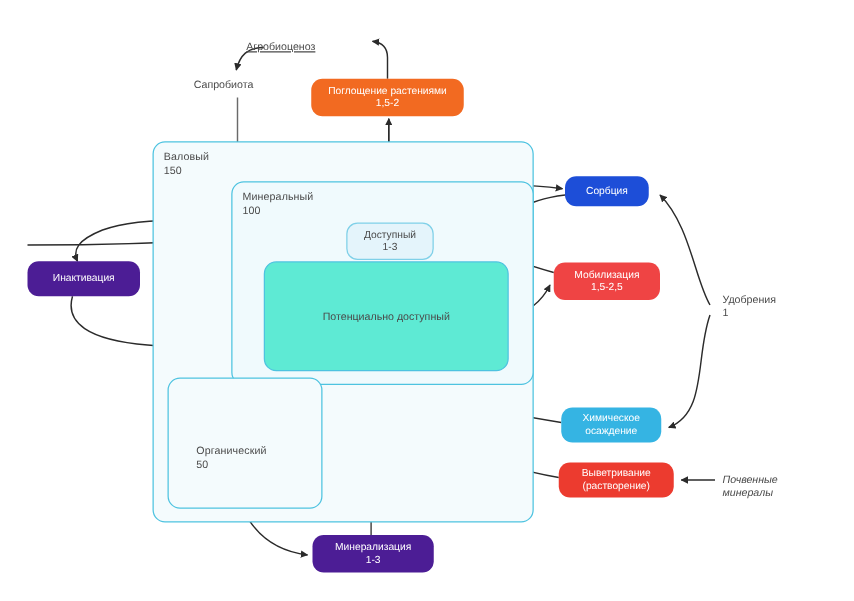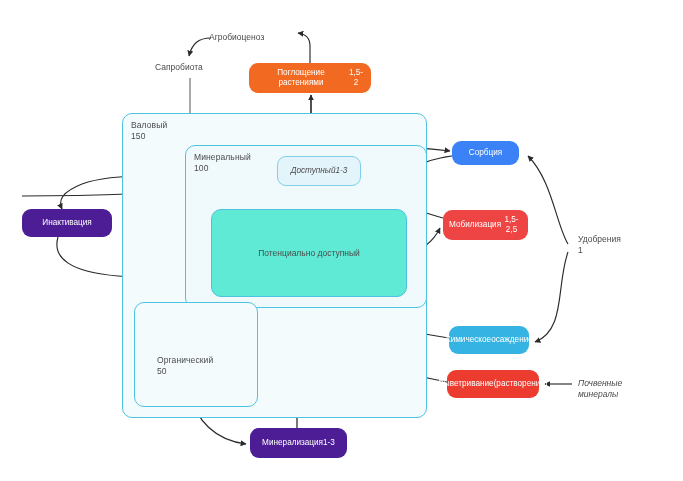--- a/index.html
+++ b/index.html
@@ -37,50 +37,50 @@
     display:flex;align-items:center;justify-content:center;
     font-size:8.5px;color:#4a4a4a;
   }
   #box-organic{left:134px;top:287px;width:124px;height:105px;background:#f4fbfd;margin-top:15px;}
   #box-organic .clabel{left:22px;top:52px;}
 
   
   .node{
     position:absolute;
     border-radius:9px;
-    display:flex;flex-direction:row;
+    display:flex;flex-direction:column;
     align-items:center;justify-content:center;
     color:#ffffff;
     font-size:8.2px;
     line-height:1.22;
     text-align:center;
     box-sizing:border-box;
     padding:3px 6px;
   }
   .node .l2{font-size:8.2px;}
   .node.lite{color:#4a4a4a;background:#e4f4fb;border:1.4px solid #7fd0e8;}
 
   #n-погл{left:249px;top:63px;width:122px;height:30px;background:#f26a21;}
-  #n-dostup{left:277px;top:156px;width:84px;height:30px;font-style:italic;}
-  #n-sorb{left:452px;top:141px;width:67px;height:24px;background:#3b82f6;}
+  #n-dostup{left:277px;top:178px;width:70px;height:30px;}
+  #n-sorb{left:452px;top:141px;width:67px;height:24px;background:#1d4ed8;}
   #n-mobil{left:443px;top:210px;width:85px;height:30px;background:#ef4444;}
   #n-inakt{left:22px;top:209px;width:90px;height:28px;background:#4c1d95;}
   #n-chem{left:449px;top:326px;width:80px;height:28px;background:#35b4e3;}
   #n-vyvet{left:447px;top:370px;width:92px;height:28px;background:#ec3b2f;}
   #n-miner{left:250px;top:428px;width:97px;height:30px;background:#4c1d95;}
 
   
   .flabel{
     position:absolute;
     font-size:8.5px;
     color:#4a4a4a;
     line-height:1.28;
     white-space:pre-line;
   }
-  #t-agro{left:209px;top:32px;}
+  #t-agro{left:197px;top:32px;text-decoration:underline;}
   #t-sapro{left:155px;top:62px;}
   #t-udobr{left:578px;top:234px;}
   #t-pochv{left:578px;top:378px;font-style:italic;}
 </style>
 </head>
 <body>
 
 <div id="stage">
 
   <svg id="wires" viewBox="0 0 683 481" xmlns="http://www.w3.org/2000/svg">

